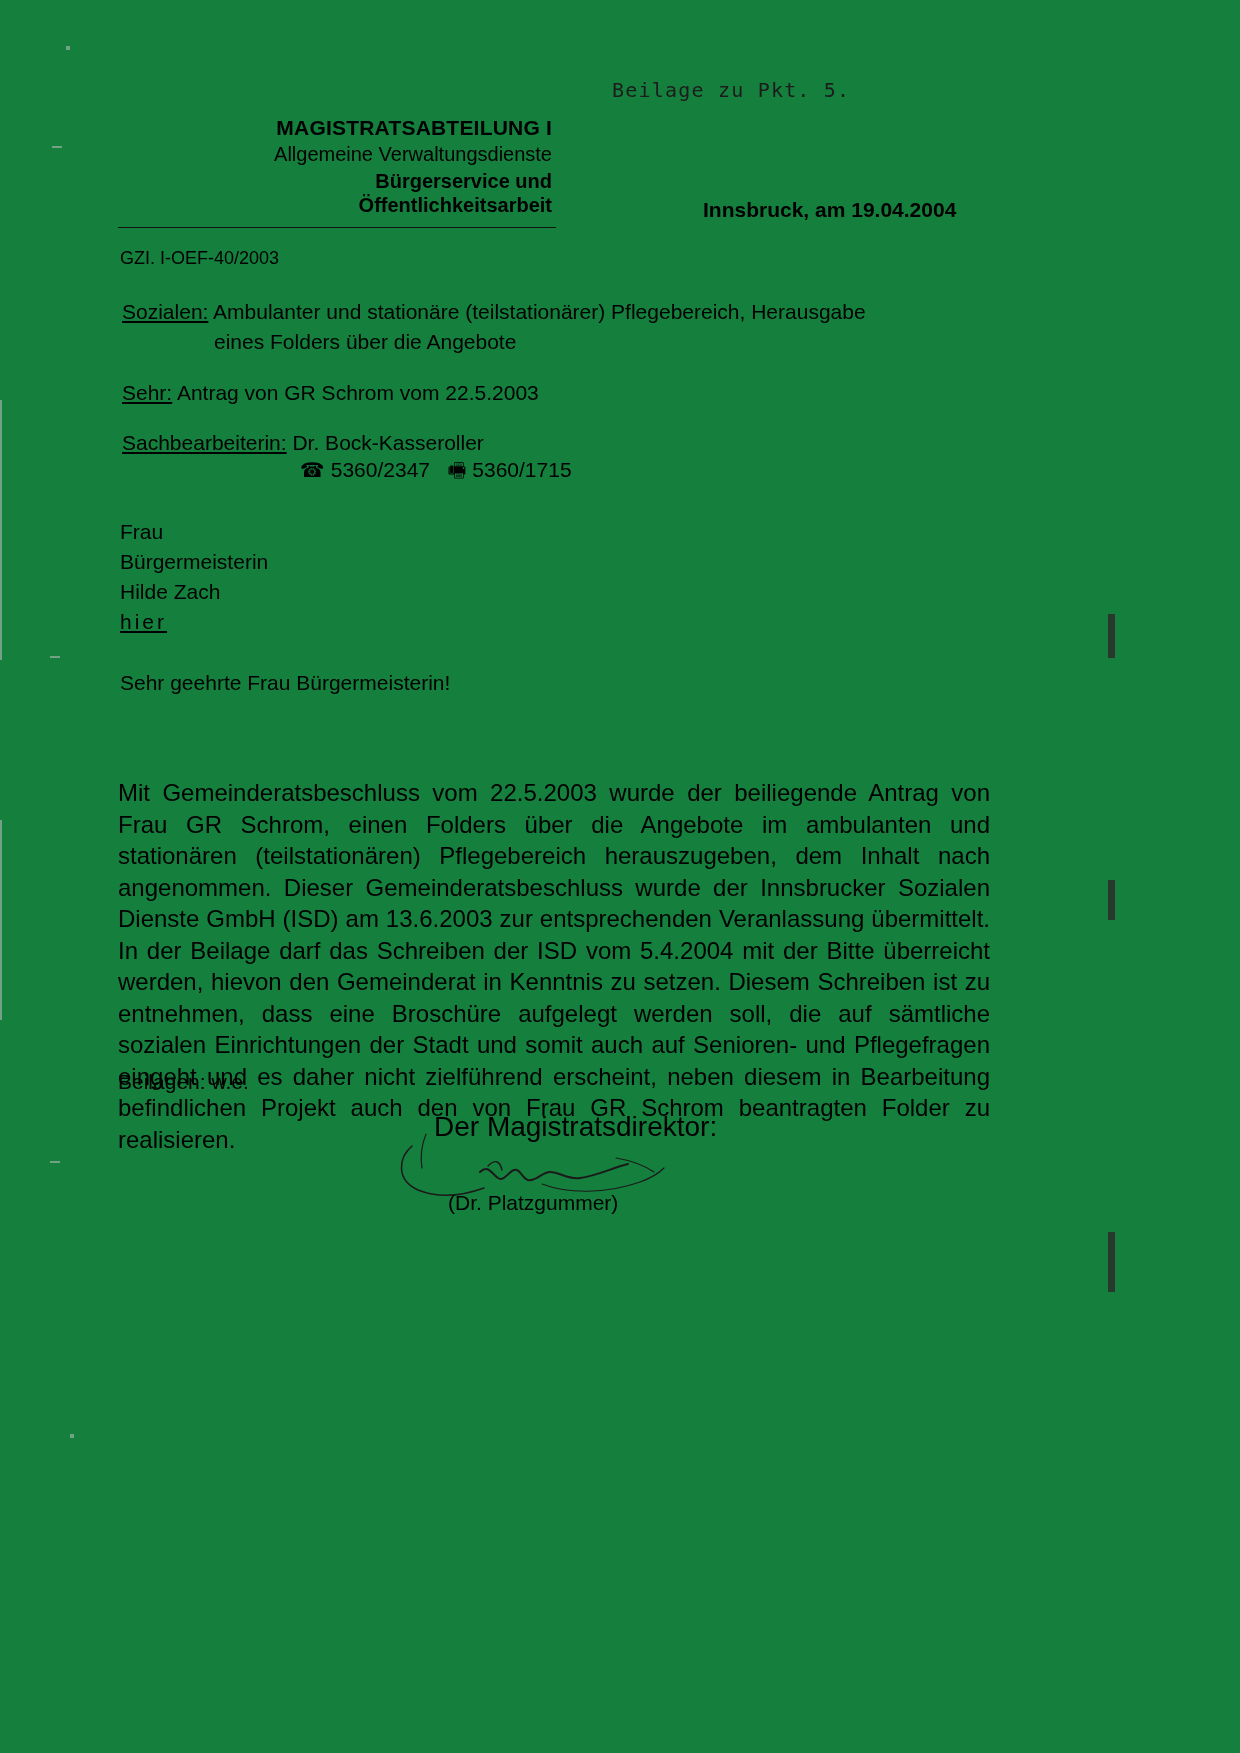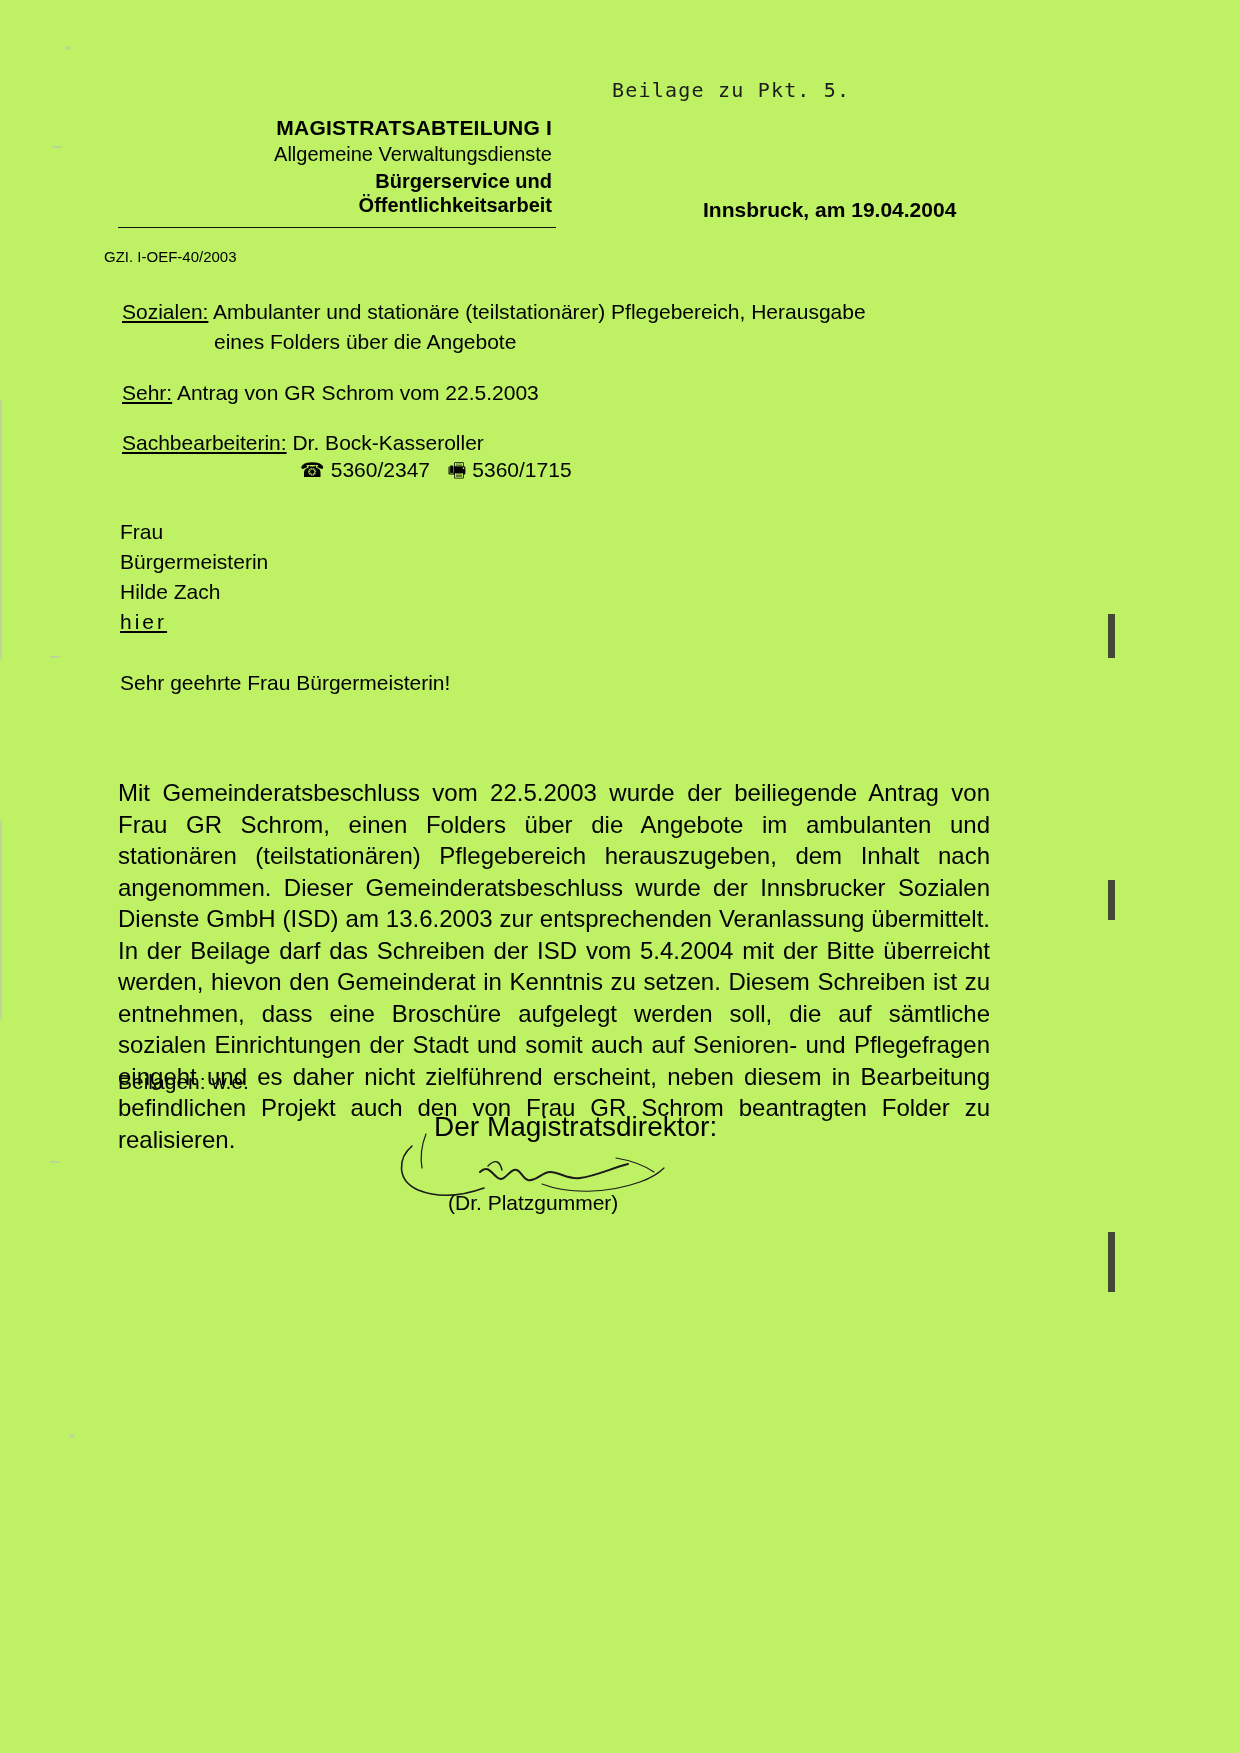--- a/index.html
+++ b/index.html
@@ -11,21 +11,21 @@
     width: 1240px;
     height: 1753px;
     position: relative;
     font-family: "Liberation Sans", sans-serif;
     color: #000000;
     overflow: hidden;
   }
   .page {
     position: absolute;
     inset: 0;
-    background: #bef264;
+    background: #15803d;
   }
   .scan-speck {
     position: absolute;
     background: #bdbdbd;
     opacity: .55;
   }
   .scan-band {
     position: absolute;
     background: #2b2b2b;
     opacity: .85;
@@ -85,23 +85,23 @@
   .place-date {
     position: absolute;
     left: 703px;
     top: 198px;
     font-size: 21px;
     font-weight: bold;
   }
 
   .gzi {
     position: absolute;
-    left: 104px;
+    left: 120px;
     top: 248px;
-    font-size: 15px;
+    font-size: 18px;
   }
 
   .field {
     position: absolute;
     font-size: 21px;
     line-height: 30px;
   }
   .field .lbl {
     text-decoration: underline;
   }

